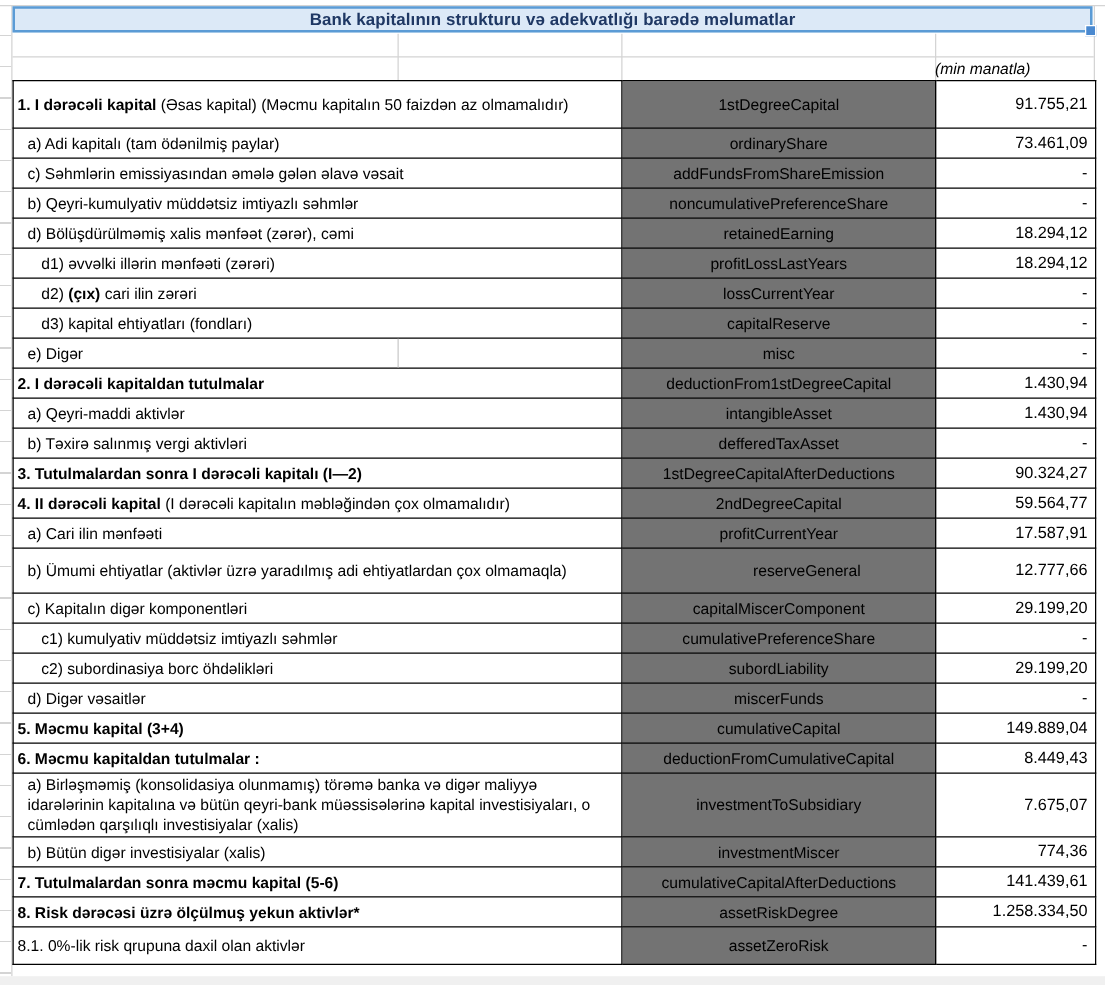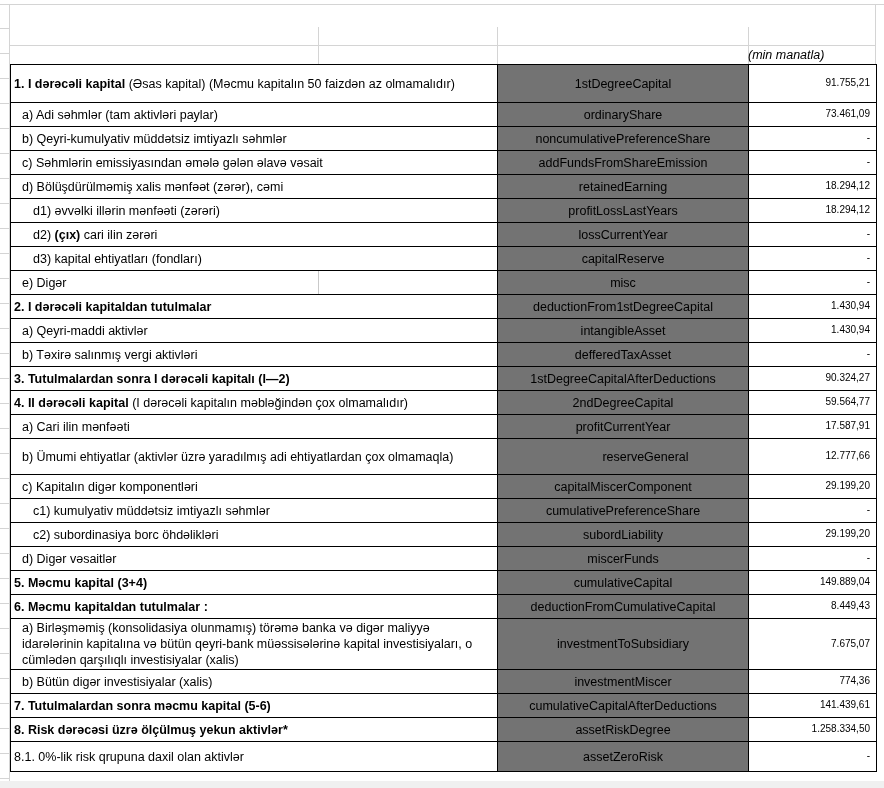--- a/index.html
+++ b/index.html
@@ -18,21 +18,21 @@
   .fillhandle{position:absolute;right:-5px;bottom:-5px;width:7px;height:7px;
               background:#4a89d0;border:1px solid #ffffff;}
   .unitnote{position:absolute;left:748px;top:46px;width:122px;height:18px;
             font-style:italic;font-size:12.5px;text-align:left;line-height:18px;}
   
   #tbl{position:absolute;left:10px;top:64px;width:866px;border-collapse:collapse;table-layout:fixed;}
   #tbl td{border:1.5px solid #000;vertical-align:middle;font-size:12.5px;
           padding:1px 3px;line-height:1.28;height:24px;box-sizing:border-box;}
   #tbl td.desc{text-align:left;position:relative;}
   #tbl td.code{background:#737373;text-align:center;}
-  #tbl td.val{text-align:right;font-size:10px;padding-right:6px;}
+  #tbl td.val{text-align:right;font-size:13px;padding-right:6px;}
   #tbl tr:nth-child(1) td{height:38px;}
   #tbl tr:nth-child(16) td{height:36px;padding-left:48px;}
   #tbl tr:nth-child(27) td{height:30px;}
   .b{font-weight:bold;}
   .ind1{padding-left:11px !important;}
   .ind2{padding-left:22px !important;}
   .celldivider{position:absolute;top:0;bottom:0;left:307px;width:1px;background:#c9c9c9;}
   .bottomstrip{position:absolute;left:0;top:781px;width:884px;height:7px;background:#f0f0f0;}
 </style>
 </head>
@@ -42,48 +42,52 @@
 
   <div class="gutter"></div>
 
   <div class="gridline" style="left:0;top:4px;width:884px;height:1px;"></div>
   <div class="gridline" style="left:875px;top:4px;width:1px;height:60px;"></div>
   <div class="gridline" style="left:10px;top:45px;width:865px;height:1px;"></div>
   <div class="gridline" style="left:318px;top:27px;width:1px;height:37px;"></div>
   <div class="gridline" style="left:497px;top:27px;width:1px;height:37px;"></div>
   <div class="gridline" style="left:748px;top:27px;width:1px;height:37px;"></div>
 
+  <div class="titleband">
+    <span class="t">Bank kapitalının strukturu və adekvatlığı barədə məlumatlar</span>
+    <span class="fillhandle"></span>
+  </div>
 
   <div class="unitnote">(min manatla)</div>
 
   <table id="tbl">
     <colgroup>
       <col style="width:487px">
         <col style="width:251px">
         <col style="width:128px">
     </colgroup>
     <tbody id="rows">
         <tr>
           <td class="desc"><span class="b">1. I dərəcəli kapital</span><span> (Əsas kapital) (Məcmu kapitalın 50 faizdən  az olmamalıdır)</span></td>
           <td class="code">1stDegreeCapital</td>
           <td class="val">91.755,21</td>
         </tr>
         <tr>
-          <td class="desc ind1"><span>a) Adi səhmlər (tam aktivləri paylar)</span></td>
+          <td class="desc ind1"><span>a) Adi kapitalı (tam ödənilmiş paylar)</span></td>
           <td class="code">ordinaryShare</td>
           <td class="val">73.461,09</td>
         </tr>
         <tr>
+          <td class="desc ind1"><span>c) Səhmlərin emissiyasından əmələ gələn  əlavə vəsait</span></td>
+          <td class="code">addFundsFromShareEmission</td>
+          <td class="val">-</td>
+        </tr>
+        <tr>
           <td class="desc ind1"><span>b) Qeyri-kumulyativ müddətsiz imtiyazlı səhmlər</span></td>
           <td class="code">noncumulativePreferenceShare</td>
-          <td class="val">-</td>
-        </tr>
-        <tr>
-          <td class="desc ind1"><span>c) Səhmlərin emissiyasından əmələ gələn  əlavə vəsait</span></td>
-          <td class="code">addFundsFromShareEmission</td>
           <td class="val">-</td>
         </tr>
         <tr>
           <td class="desc ind1"><span>d)  Bölüşdürülməmiş xalis mənfəət (zərər), cəmi</span></td>
           <td class="code">retainedEarning</td>
           <td class="val">18.294,12</td>
         </tr>
         <tr>
           <td class="desc ind2"><span>d1) əvvəlki illərin mənfəəti (zərəri)</span></td>
           <td class="code">profitLossLastYears</td>

